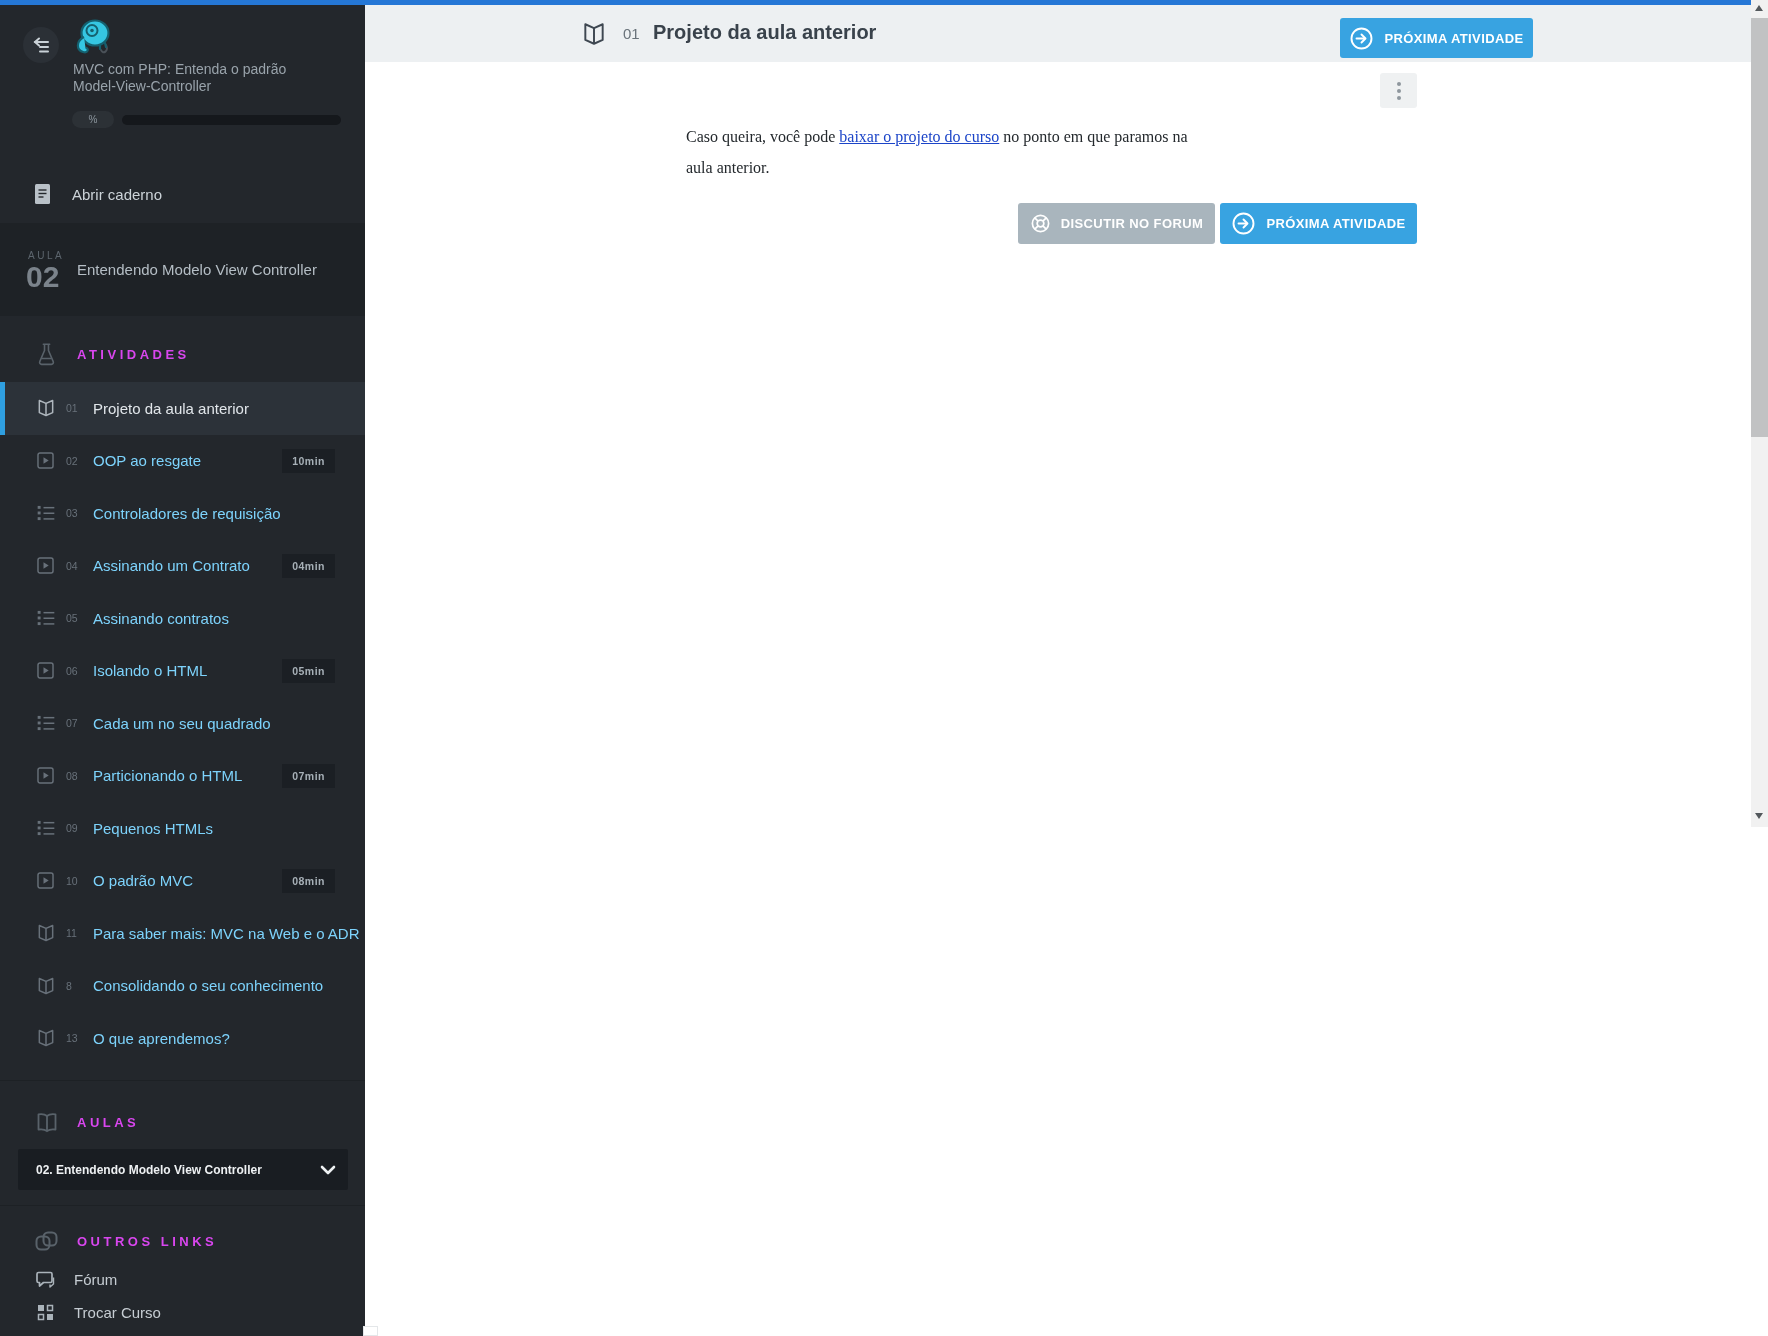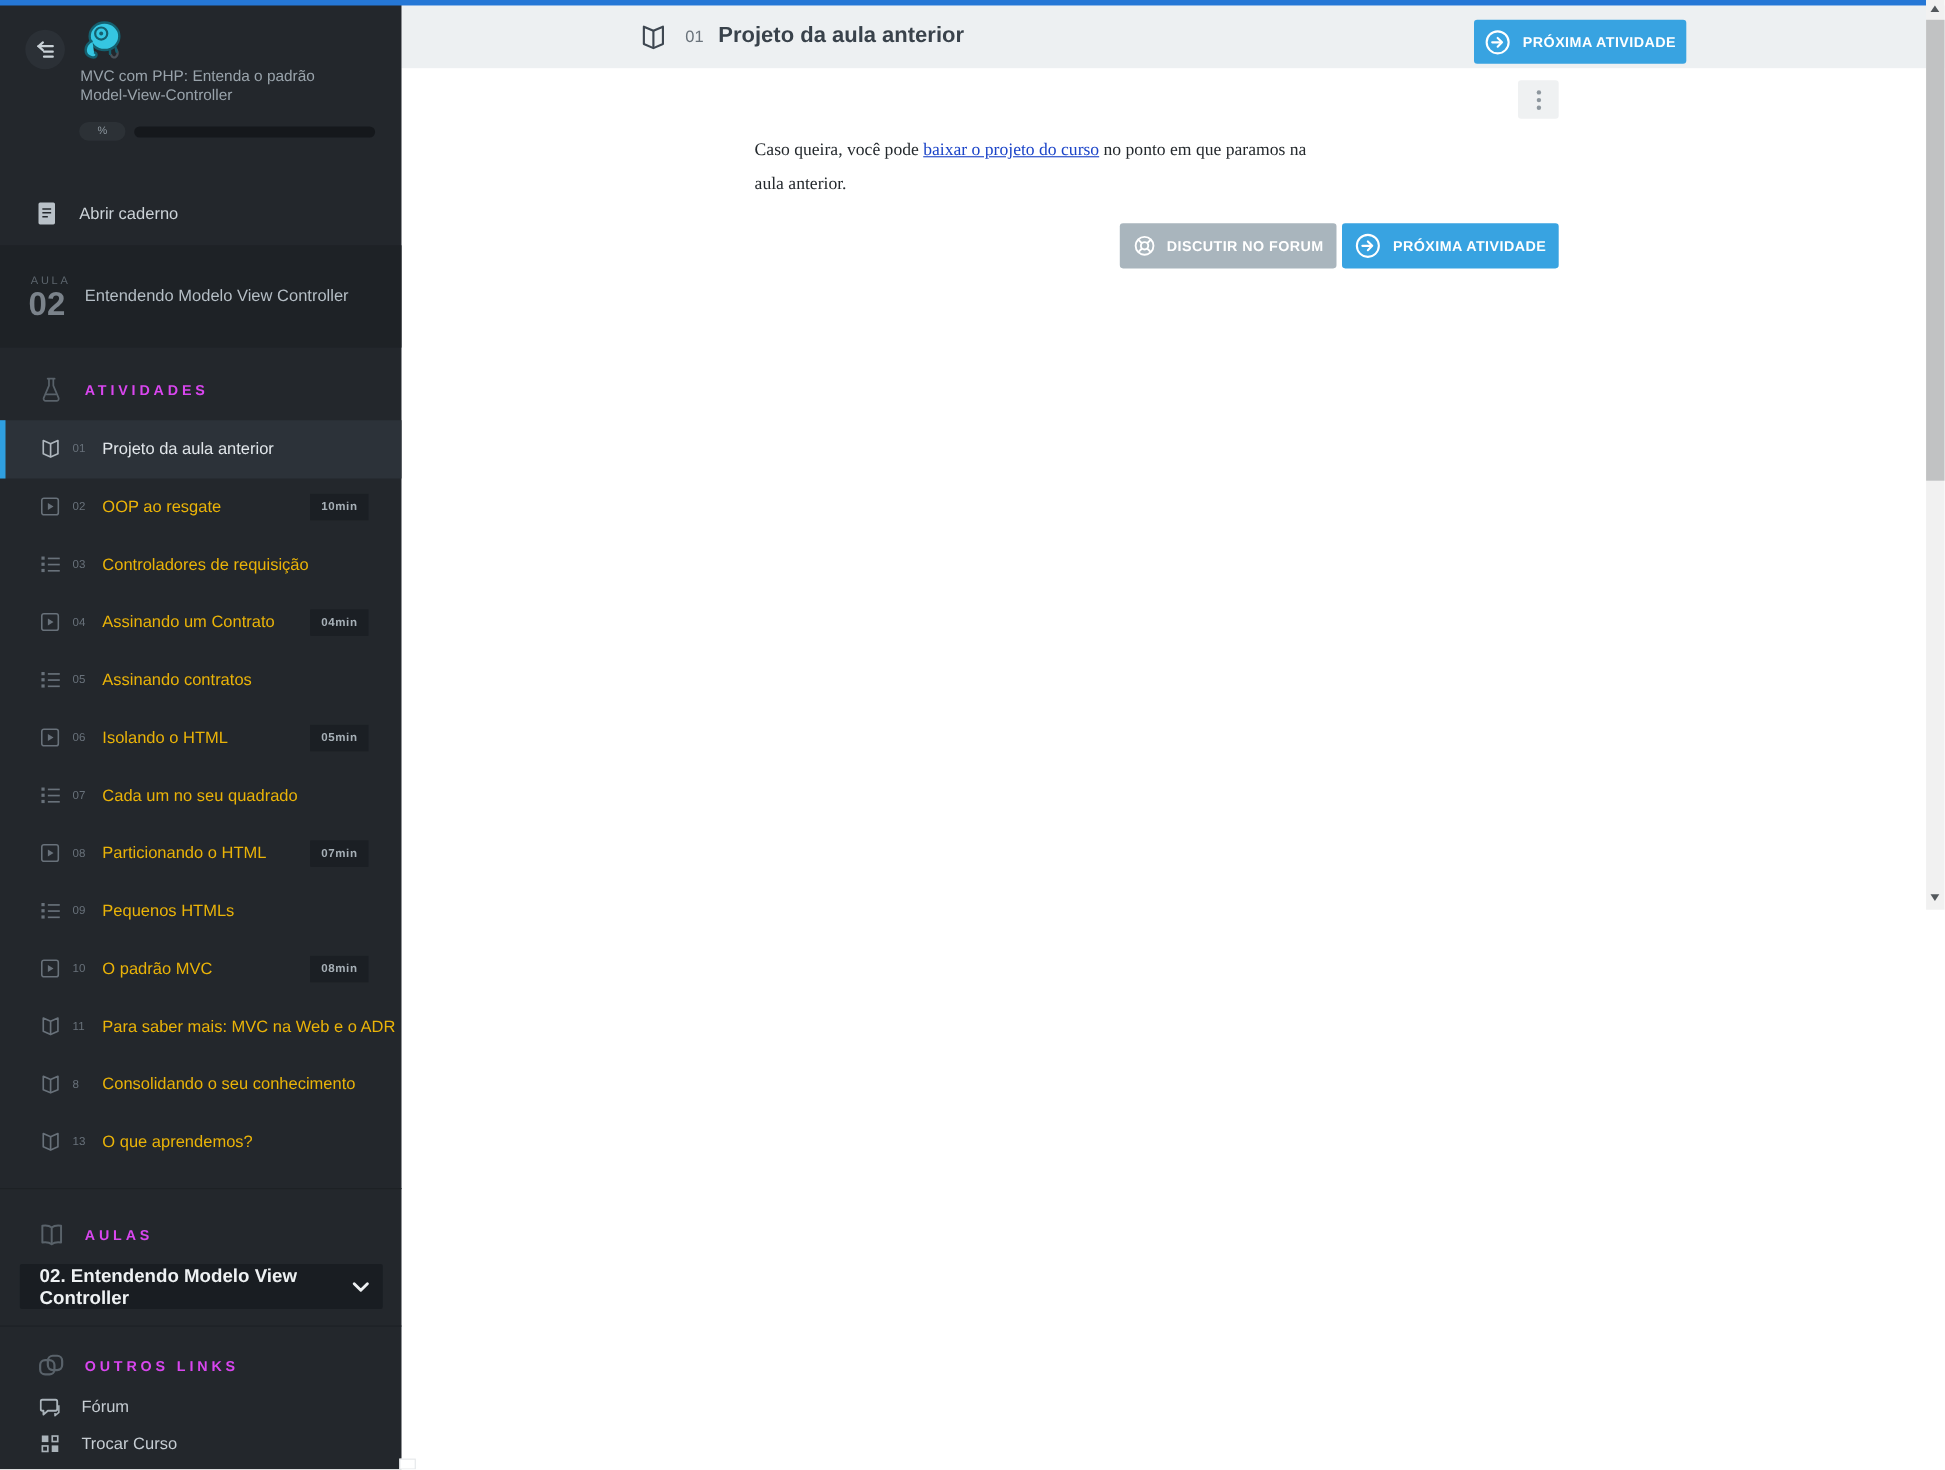--- a/index.html
+++ b/index.html
@@ -28,32 +28,32 @@
   .lesson-title{position:absolute;left:77px;top:38px;font-size:15px;color:#b5bec5;}
 
   .sec-header{position:absolute;left:0;width:365px;height:55px;display:flex;align-items:center;color:#59626a;}
   .sec-header .sec-icon{margin-left:33px;display:flex;width:27px;justify-content:center;}
   .sec-header .sec-label{margin-left:17px;font-size:13px;font-weight:bold;letter-spacing:3.5px;color:#d946ef;}
 
   .act-list{position:absolute;left:0;top:382px;width:365px;}
   .act-row{position:relative;display:flex;align-items:center;height:52.5px;padding-left:36px;box-sizing:border-box;cursor:pointer;color:#68717a;}
   .act-row .act-icon{width:24px;display:flex;}
   .act-num{margin-left:6px;width:20px;font-size:10.5px;color:#68717a;}
-  .act-title{margin-left:7px;font-size:15px;color:#eab308;white-space:nowrap;}
+  .act-title{margin-left:7px;font-size:15px;color:#7dd3fc;white-space:nowrap;}
   .act-badge{position:absolute;right:30px;top:50%;transform:translateY(-50%);background:#1b1f24;
              color:#a7b0b7;font-size:10.5px;font-weight:bold;letter-spacing:.5px;padding:6px 10px;}
   .act-row.active{background:#2c3239;}
   .act-row.active::before{content:"";position:absolute;left:0;top:0;bottom:0;width:5px;background:#2f9fe0;}
   .act-row.active .act-title{color:#e1e6ea;}
   .act-row.active .act-icon{color:#aeb6bd;}
 
   .aulas-section{position:absolute;left:0;top:1080px;width:365px;height:125px;border-top:1px solid #1d2125;}
   .aulas-select{position:absolute;left:18px;top:68px;width:330px;height:41px;background:#191d22;border-radius:2px;
                 display:flex;align-items:center;cursor:pointer;}
-  .aulas-select .sel-text{margin-left:18px;font-size:17px;font-weight:600;color:#eef1f3;}
+  .aulas-select .sel-text{margin-left:18px;font-size:12px;font-weight:600;color:#eef1f3;}
   .aulas-select .sel-chevron{position:absolute;right:12px;display:flex;}
 
   .links-section{position:absolute;left:0;top:1205px;width:365px;height:131px;border-top:1px solid #1d2125;}
   .link-row{position:absolute;left:0;width:365px;height:33px;display:flex;align-items:center;cursor:pointer;}
   .link-row .lk-icon{margin-left:34px;width:22px;display:flex;justify-content:center;}
   .link-row .lk-label{margin-left:18px;font-size:15px;color:#c6cdd3;}
 
   .side-bottom-thumb{position:absolute;left:363px;top:1326px;width:15px;height:10px;background:#fff;border:1px solid #e4e7e9;box-sizing:border-box;z-index:30;}
 
   

